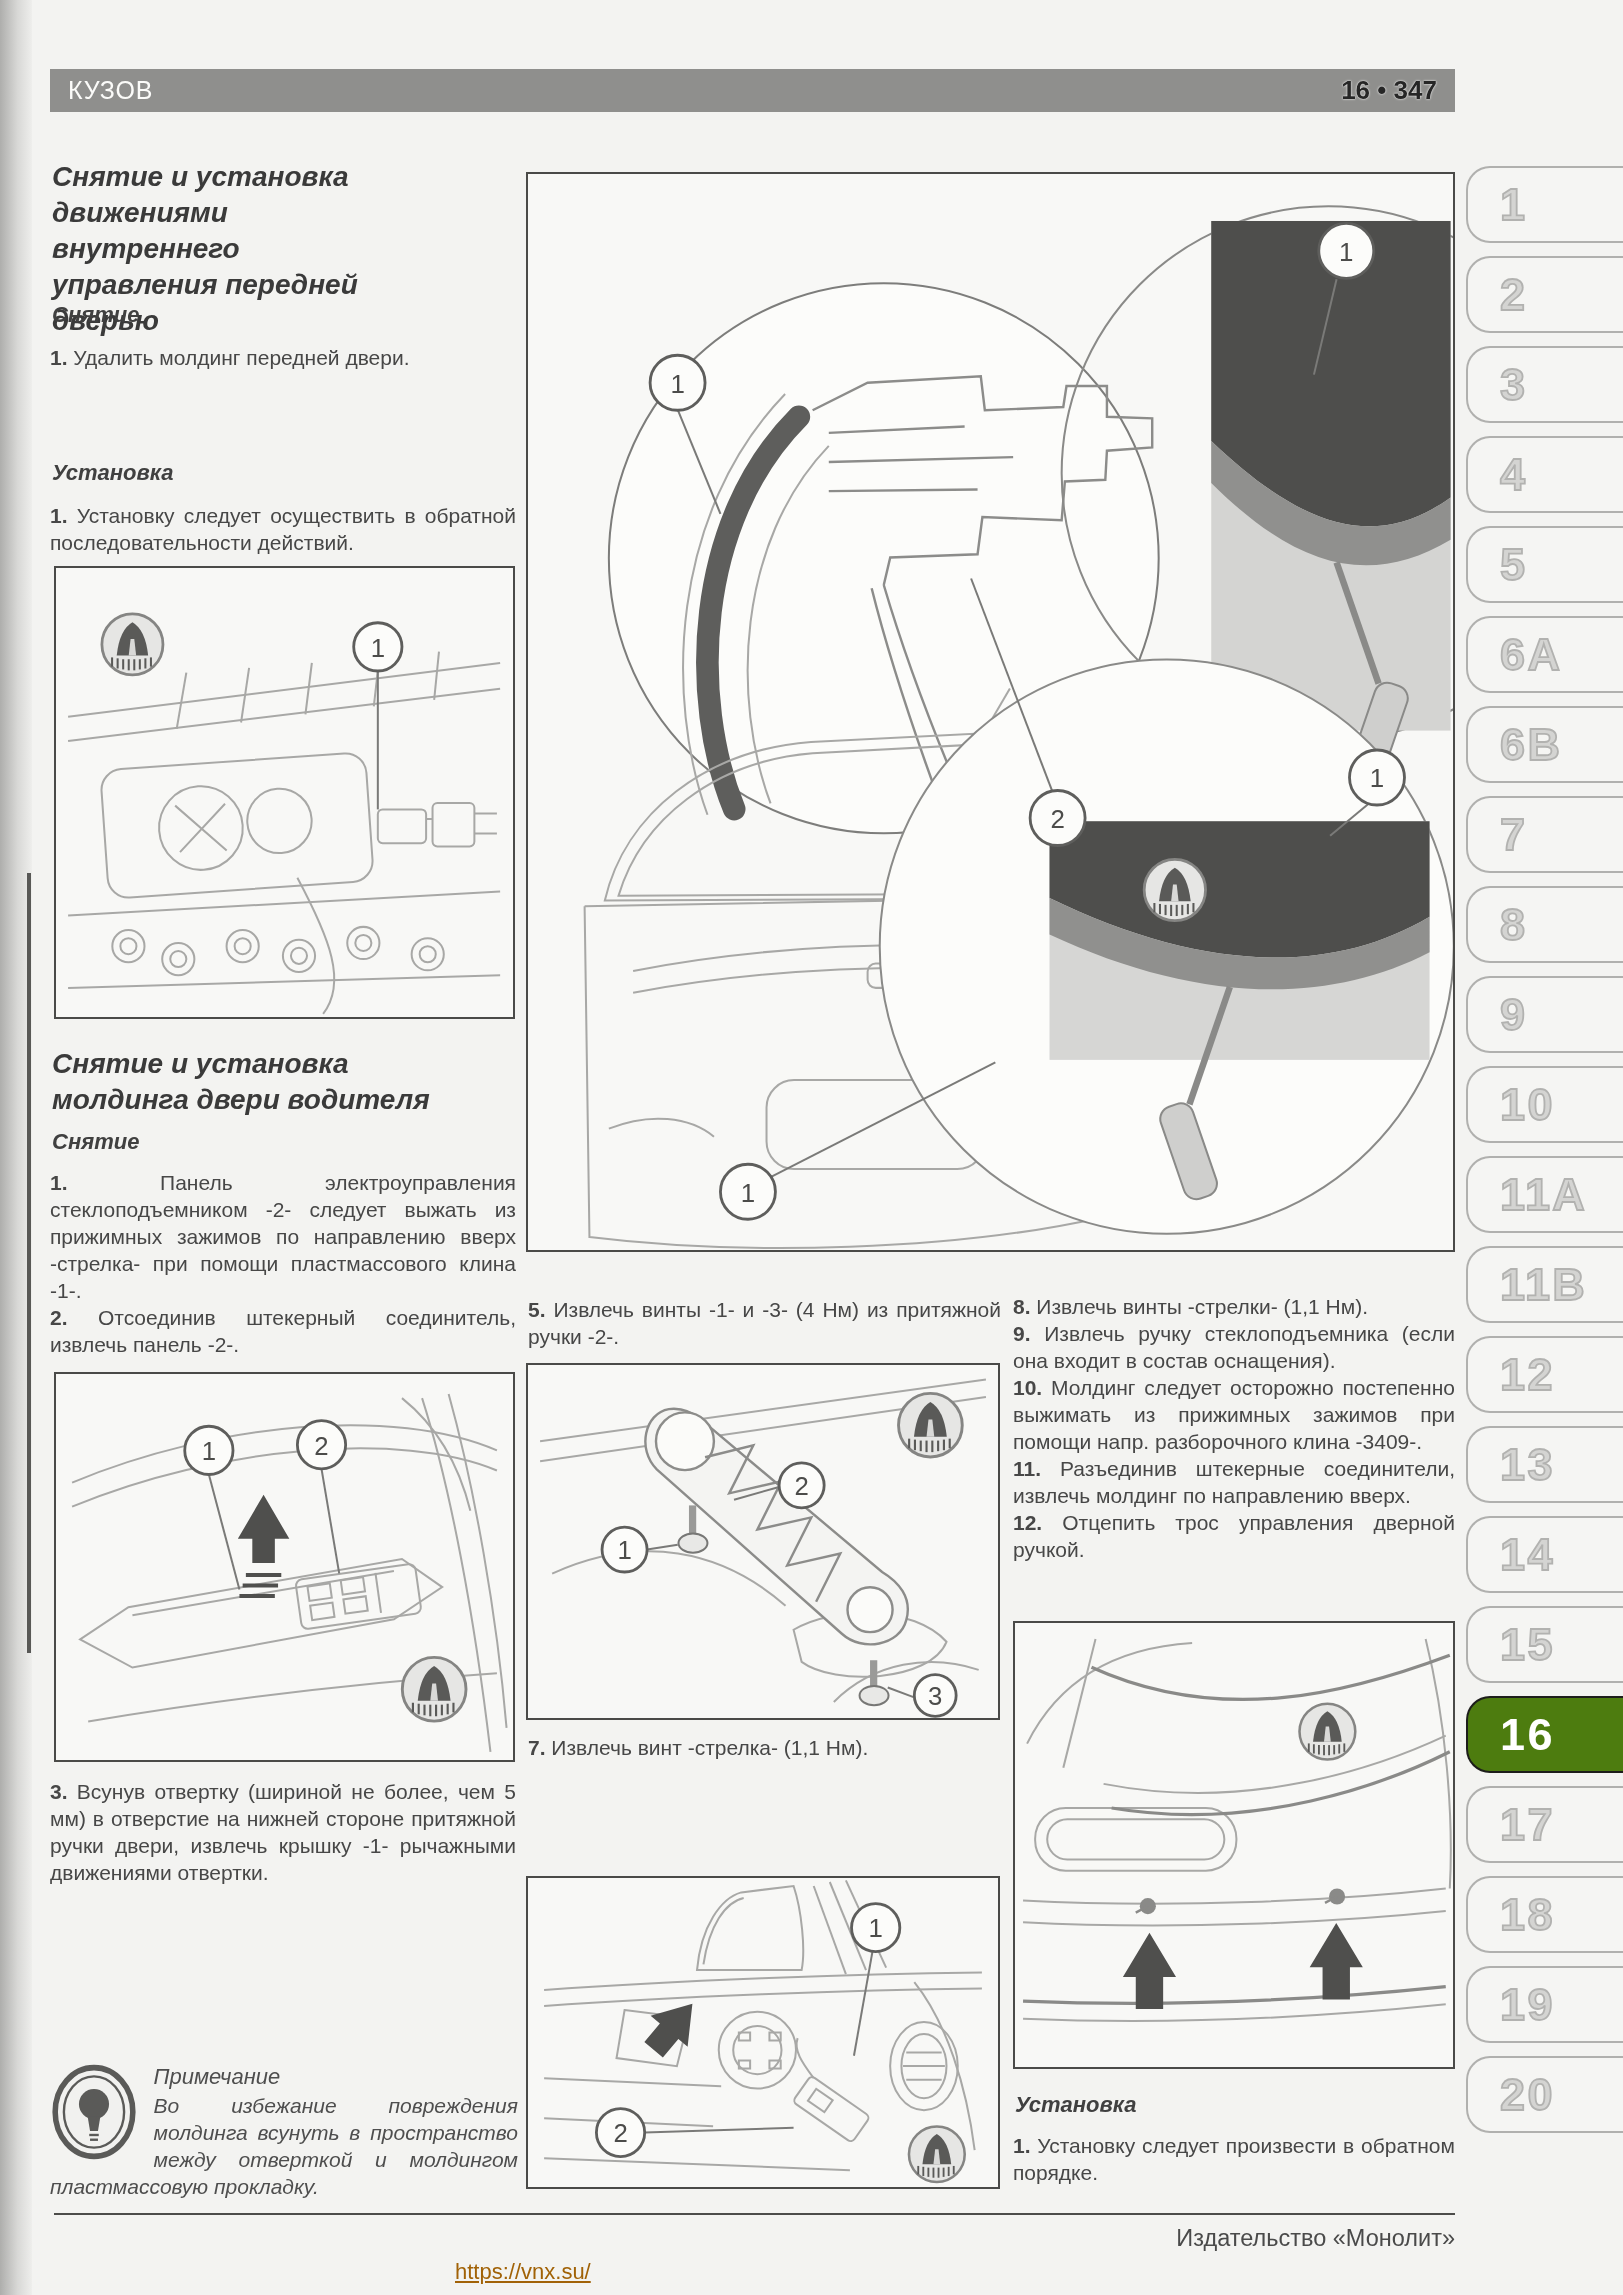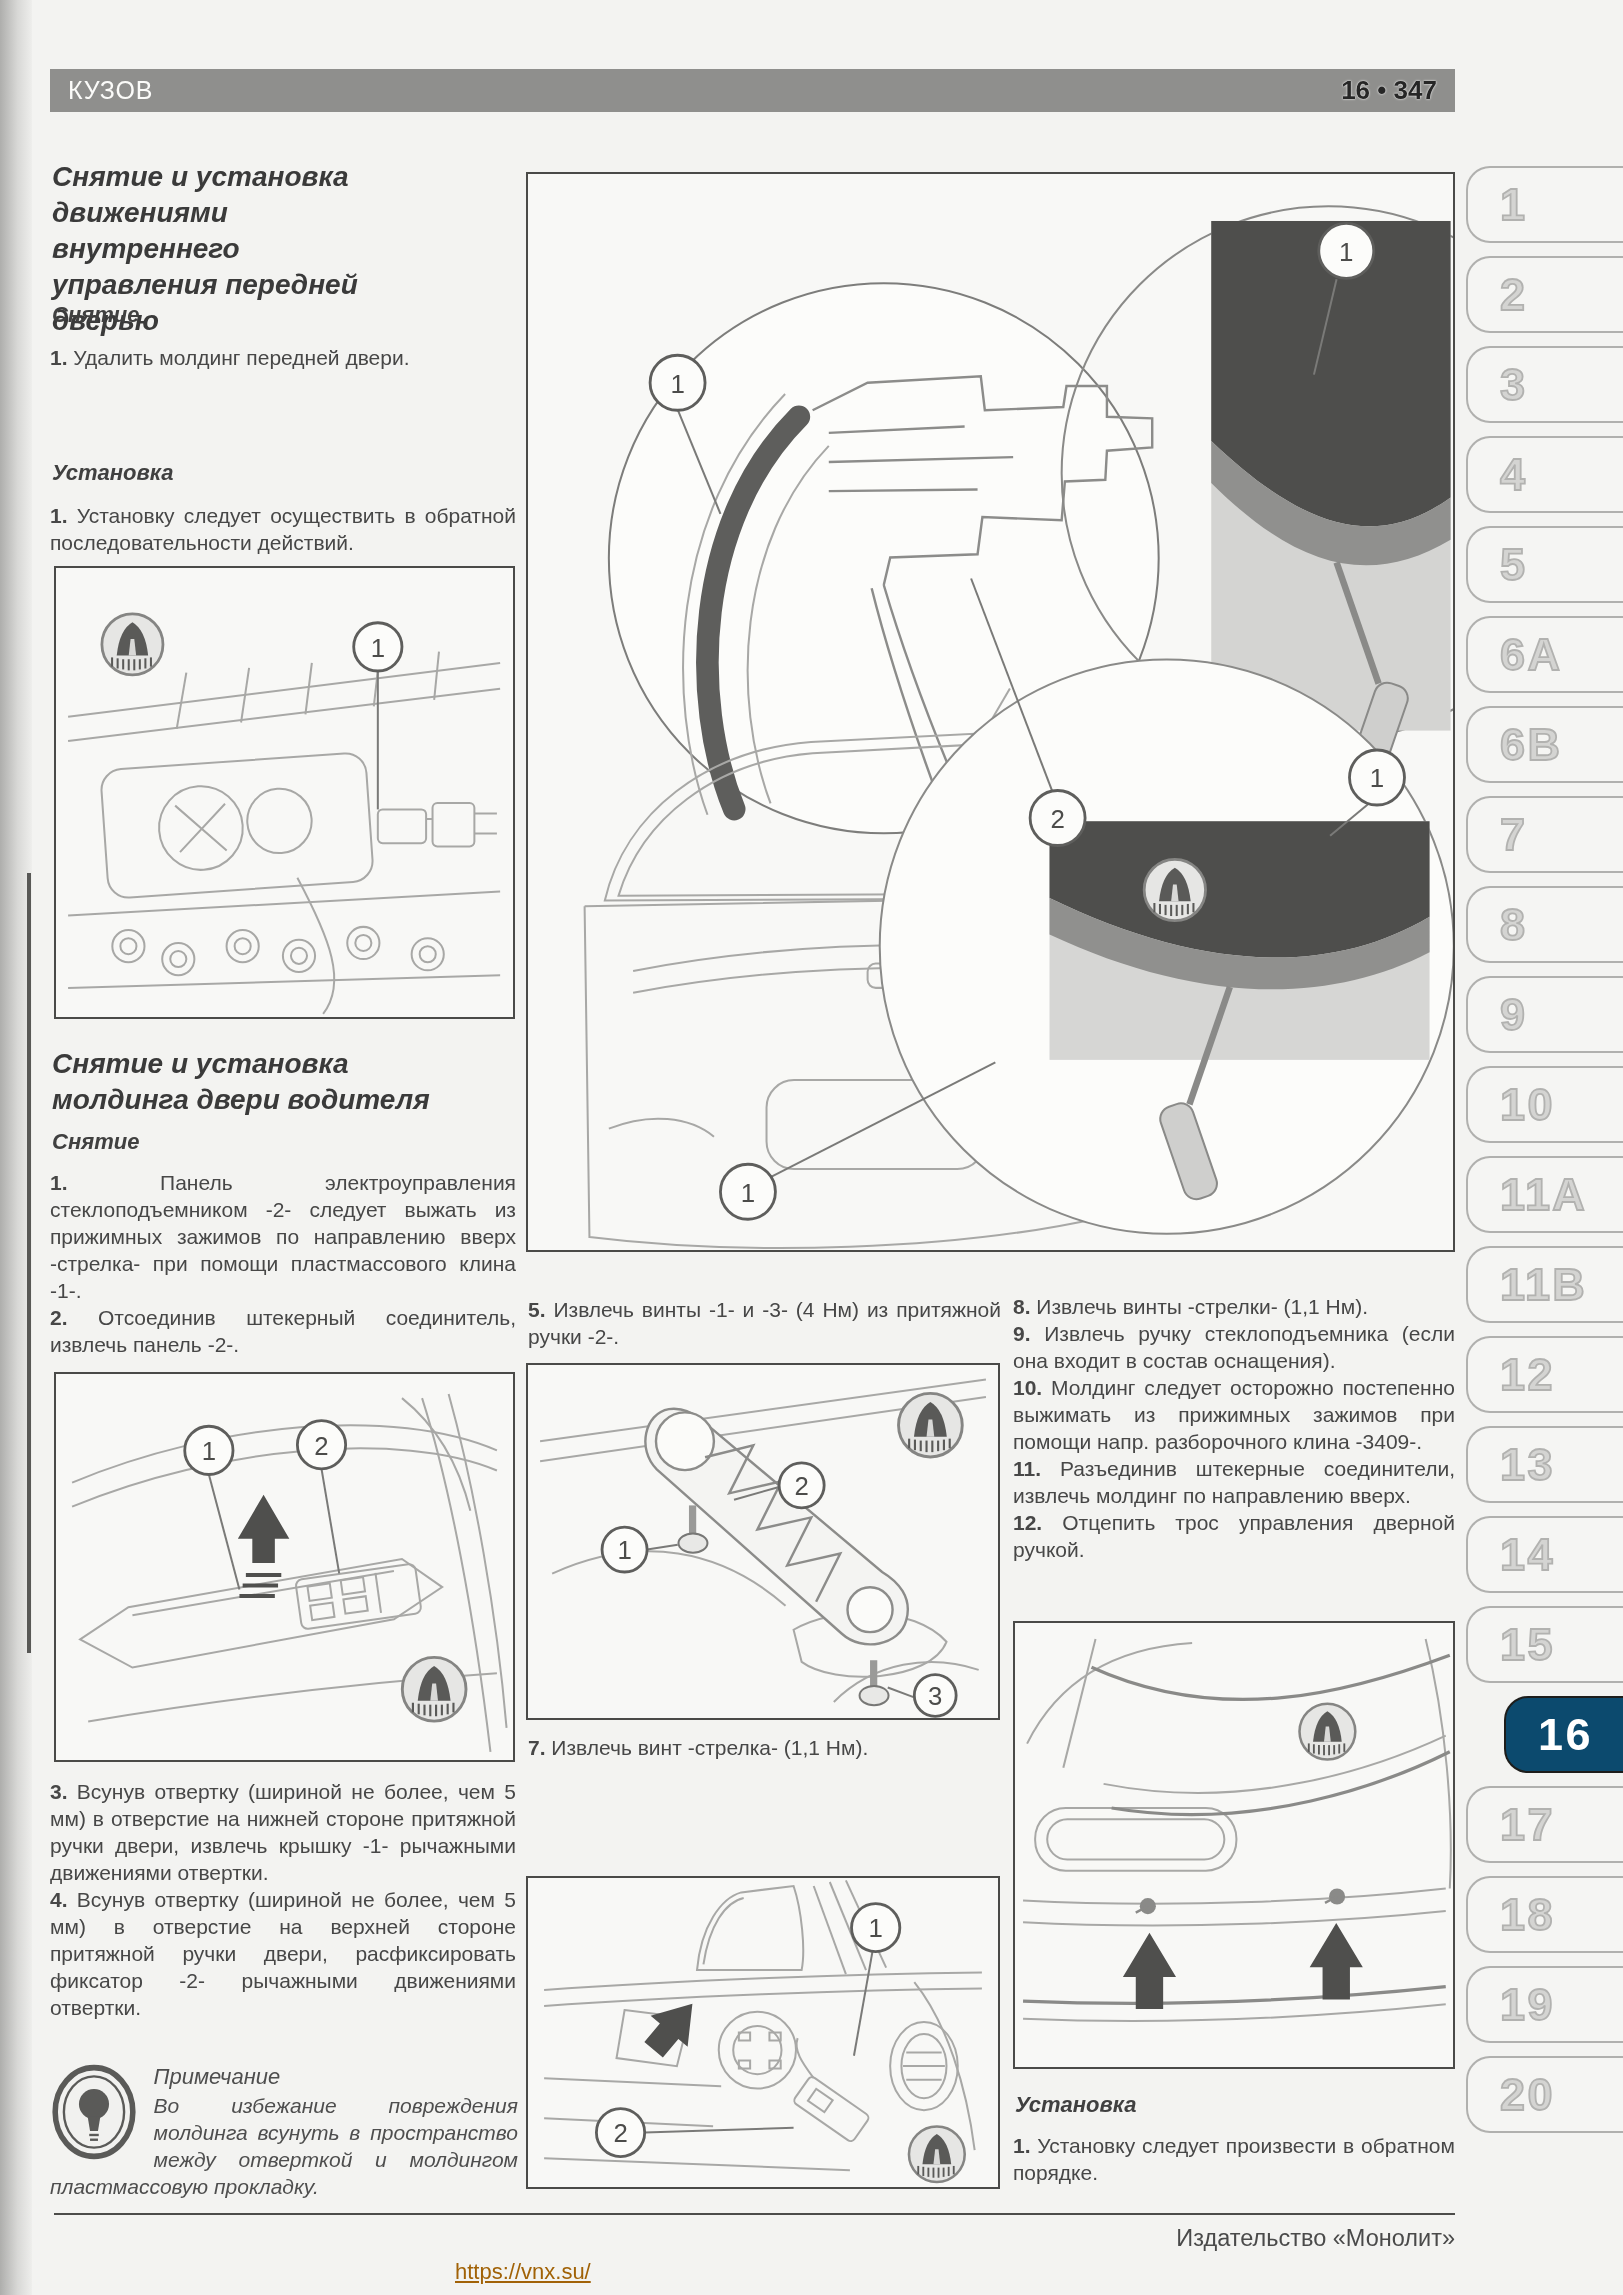--- a/index.html
+++ b/index.html
@@ -18,21 +18,21 @@
     padding:0 18px; box-sizing:border-box; }
   .header-left { color:#fbfbf9; font-weight:normal; font-size:25px; letter-spacing:0.8px; }
   .header-right { color:#262626; font-weight:bold; font-size:26px;
     text-shadow:0 0 2.4px rgba(255,255,255,.95), 0 0 0.8px rgba(255,255,255,.9); }
 
   .tabs { position:absolute; left:1466px; top:166px; width:158px; }
   .tab { height:77px; margin-bottom:13px; border:2.4px solid #b0b0ae; border-right:none;
     border-radius:24px 0 0 24px; background:#f5f5f3; display:flex; align-items:center;
     padding-left:32px; box-sizing:border-box; font-weight:bold; font-size:45px; letter-spacing:2.4px;
     color:#d4d4d2; -webkit-text-stroke:1.8px #b2b2b0; }
-  .tab.active { background:#0c4a6e; border-color:#1d1d1b; color:#ffffff;margin-left:38px; -webkit-text-stroke:0px #1d1d1b; }
+  .tab.active { background:#4d7c0f; border-color:#1d1d1b; color:#ffffff; -webkit-text-stroke:0px #1d1d1b; }
 
   .abs { position:absolute; }
   .h-sec { font-size:28px; font-weight:bold; font-style:italic; line-height:36px; color:#3a3a3a; }
   .h-sub { font-size:22px; font-weight:bold; font-style:italic; color:#404040; }
   .steps p.step { margin:0; font-size:21px; line-height:27px; text-align:justify; color:#474747; }
   .steps p.step b { font-weight:bold; }
 
   .fig { position:absolute; background:#f8f8f6; border:2.4px solid #4a4a48; box-sizing:border-box; }
   .fig svg { display:block; width:100%; height:100%; }
   .co { font:32px "Liberation Sans", sans-serif; fill:#4c4c4a; text-anchor:middle; dominant-baseline:central; }
@@ -210,21 +210,20 @@
     </g>
     <g>
       <circle class="cocirc" cx="330" cy="88" r="30"></circle>
       <text class="co" x="330" y="89">2</text>
     </g>
   </svg>
 </div>
 
 <div class="abs steps" style="left:50px; top:1778px; width:466px;">
   <p class="step"><b>3.</b> <span>Всунув отвертку (шириной не более, чем 5 мм) в отверстие на нижней стороне притяжной ручки двери, извлечь крышку -1- рычажными движениями отвертки.</span></p>
-  <p class="step"><b>4.</b> <span>Всунув отвертку (шириной не более, чем 5 мм) в отверстие на верхней стороне притяжной ручки двери, расфиксировать фиксатор -2- рычажными движениями отвертки.</span></p>
 </div>
 
 <div class="note">
   <svg class="note-icon" viewBox="0 0 106 120">
     <ellipse cx="53" cy="60" rx="49" ry="56" fill="#f1f1ef" stroke="#5a5a58" stroke-width="7"></ellipse>
     <ellipse cx="53" cy="60" rx="38" ry="45" fill="none" stroke="#5a5a58" stroke-width="3"></ellipse>
     <circle cx="53" cy="50" r="19" fill="#5a5a58"></circle>
     <path d="M 45,66 L 61,66 L 58,84 L 48,84 Z" fill="#5a5a58"></path>
     <line x1="47" y1="89" x2="59" y2="89" stroke="#5a5a58" stroke-width="3"></line>
     <line x1="48" y1="95" x2="58" y2="95" stroke="#5a5a58" stroke-width="3"></line>

